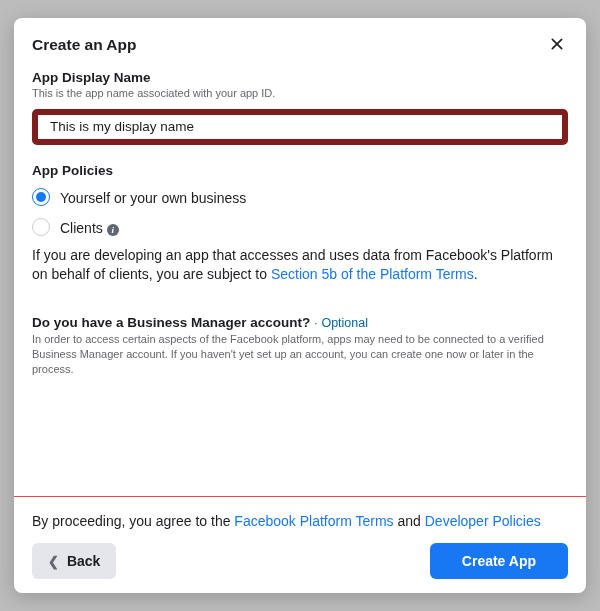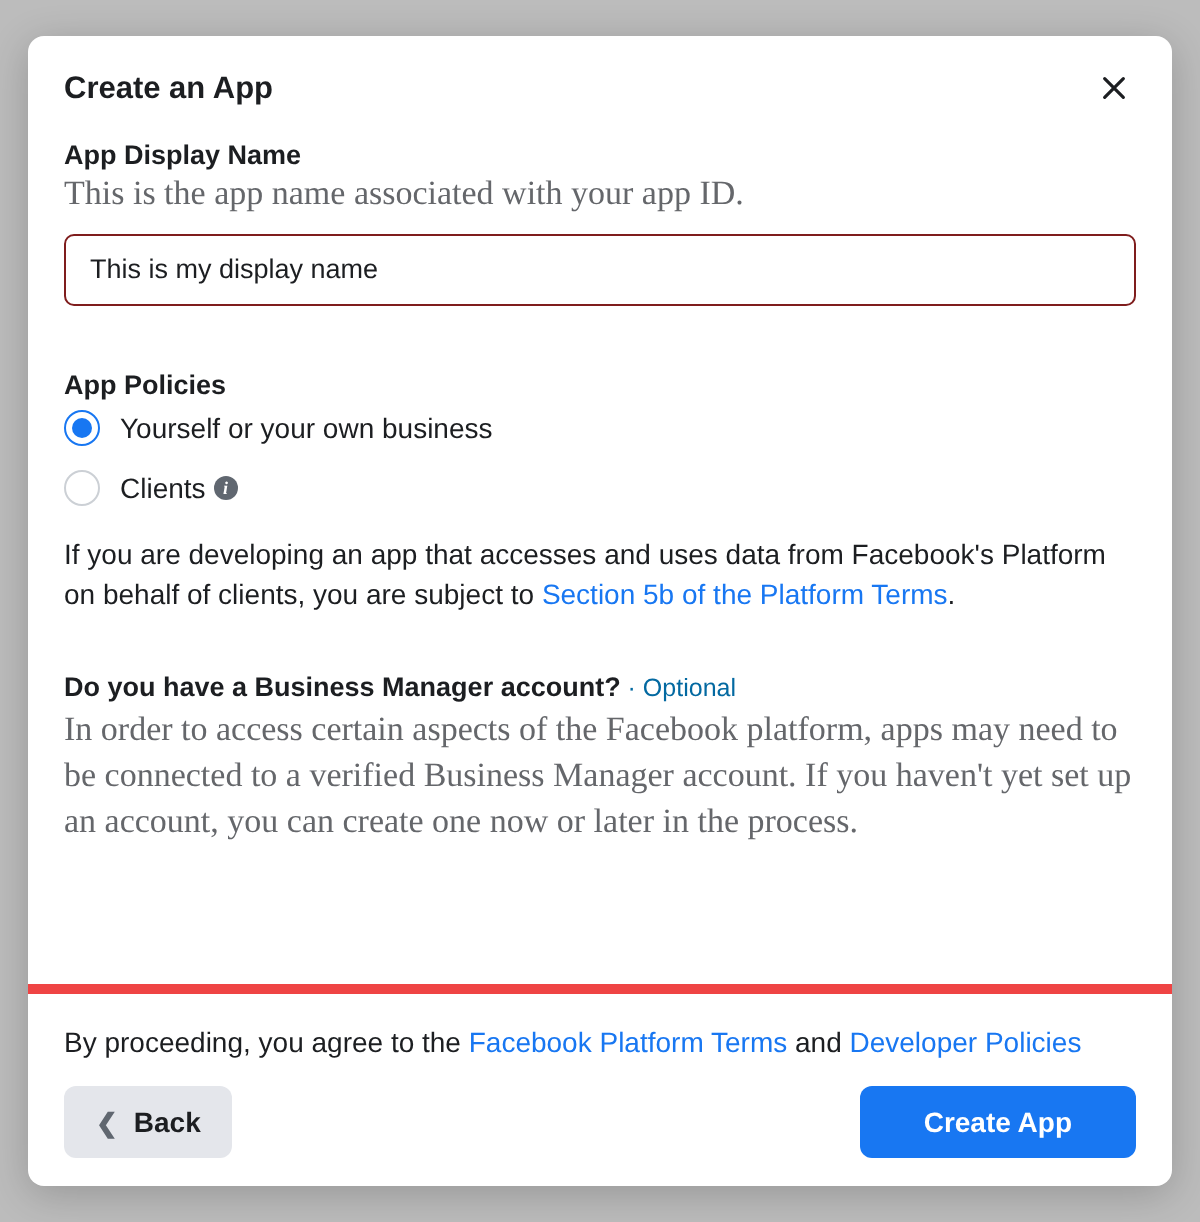--- a/index.html
+++ b/index.html
@@ -42,53 +42,52 @@
     .close-btn {
       width: 22px;
       height: 22px;
       border: none;
       background: transparent;
       cursor: pointer;
       position: relative;
       color: #1c1e21;
     }
     .close-btn svg { width: 16px; height: 16px; }
-    .section { margin-bottom: 32px; }
+    .section { margin-bottom: 18px; }
     .section-label {
       font-size: 13.5px;
       font-weight: 600;
       color: #1c1e21;
     }
     .section-hint {
-      font-size: 17px;
+      font-size: 11px;
       color: #65676b;
       line-height: 1.35;
       margin-top: 1px;
       margin-bottom: 8px;
-      font-family: Liberation Serif, serif;
     }
     .optional {
       font-size: 12.5px;
       color: #0369a1;
       font-weight: 400;
     }
     .text-input, .select {
       width: 100%;
       height: 36px;
       padding: 0 12px;
-      border: 1px solid #7f1d1d;
+      border: 6px solid #7f1d1d;
       border-radius: 5px;
       font-size: 13.5px;
       color: #1c1e21;
       background: #fff;
       outline: none;
     }
     .radio-row {
       display: flex;
-      align-items: center;
+      align-items: flex-end;
       height: 28px;
       margin-bottom: 2px;
       cursor: pointer;
     }
     .radio-outer {
       width: 18px;
       height: 18px;
       border: 1.5px solid #ccd0d5;
       border-radius: 50%;
       margin-right: 10px;
@@ -130,21 +129,21 @@
       color: #1c1e21;
       line-height: 1.4;
       margin: 10px 0 28px 0;
     }
     .link {
       color: #1877f2;
       text-decoration: none;
       cursor: pointer;
     }
     .footer {
-      border-top: 5px solid #ef4444;
+      border-top: 1px solid #ef4444;
       padding: 16px 18px 14px 18px;
     }
     .agree {
       font-size: 14px;
       color: #1c1e21;
       margin-bottom: 14px;
     }
     .footer-btns {
       display: flex;
       justify-content: space-between;

